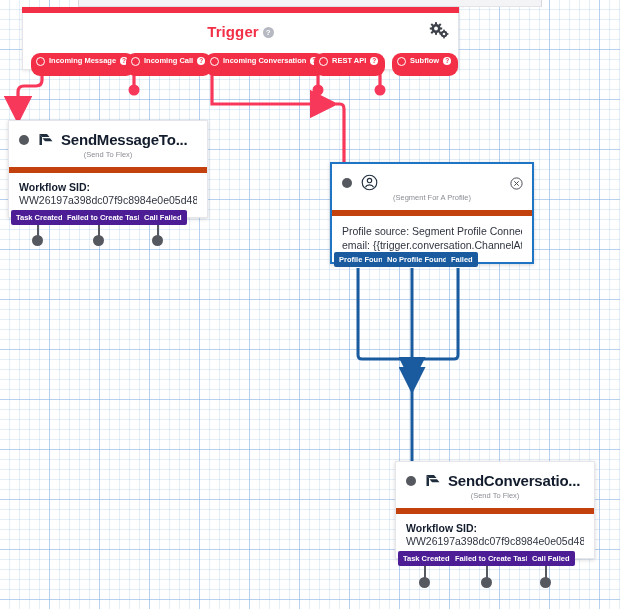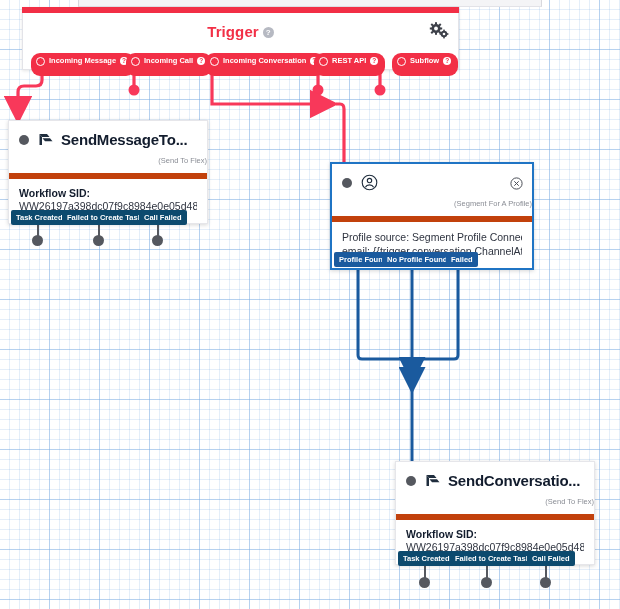--- a/index.html
+++ b/index.html
@@ -66,33 +66,33 @@
   .widget.blue{border:2px solid #1f74c4;}
   .w-head{display:flex;align-items:center;padding:10px 10px 2px 10px;position:relative;}
   .w-dot{width:10px;height:10px;border-radius:50%;background:#55585f;flex:none;margin-right:9px;}
   .w-icon{width:17px;height:17px;flex:none;margin-right:6px;}
   .w-title{
     font-size:15px;font-weight:700;color:#121c2d;white-space:nowrap;overflow:hidden;
     letter-spacing:-.2px;
   }
   .w-close{position:absolute;right:9px;top:12px;width:13px;height:13px;}
   .w-sub{
-    text-align:right;font-size:7.5px;color:#8a8d95;margin-top:6px;padding-bottom:8px;
+    text-align:center;font-size:7.5px;color:#8a8d95;margin-top:0;padding-bottom:8px;
   }
   .w-body{border-top:6px solid #c2410c;padding:8px 10px 10px 10px;}
   .w-body .lbl{font-size:10.5px;font-weight:700;color:#121c2d;}
   .w-body .val{font-size:10.5px;color:#2f3440;line-height:14px;white-space:nowrap;overflow:hidden;}
   .w-body .line{font-size:10.5px;color:#2f3440;line-height:14px;white-space:nowrap;overflow:hidden;}
 
   
   .outpill{
     position:absolute;height:15px;line-height:15px;padding:0 5px;border-radius:2px;
     font-size:7.5px;font-weight:700;color:#fff;white-space:nowrap;
   }
-  .outpill.grey{background:#0c4a6e;}
+  .outpill.grey{background:#4c1d95;}
   .outpill.blue{background:#1a5a9e;}
 
   
   .stemdot{position:absolute;width:11px;height:11px;border-radius:50%;background:#55585f;}
 </style>
 </head>
 <body>
 
 <div id="canvas"></div>
 <div id="top-strip"></div>

